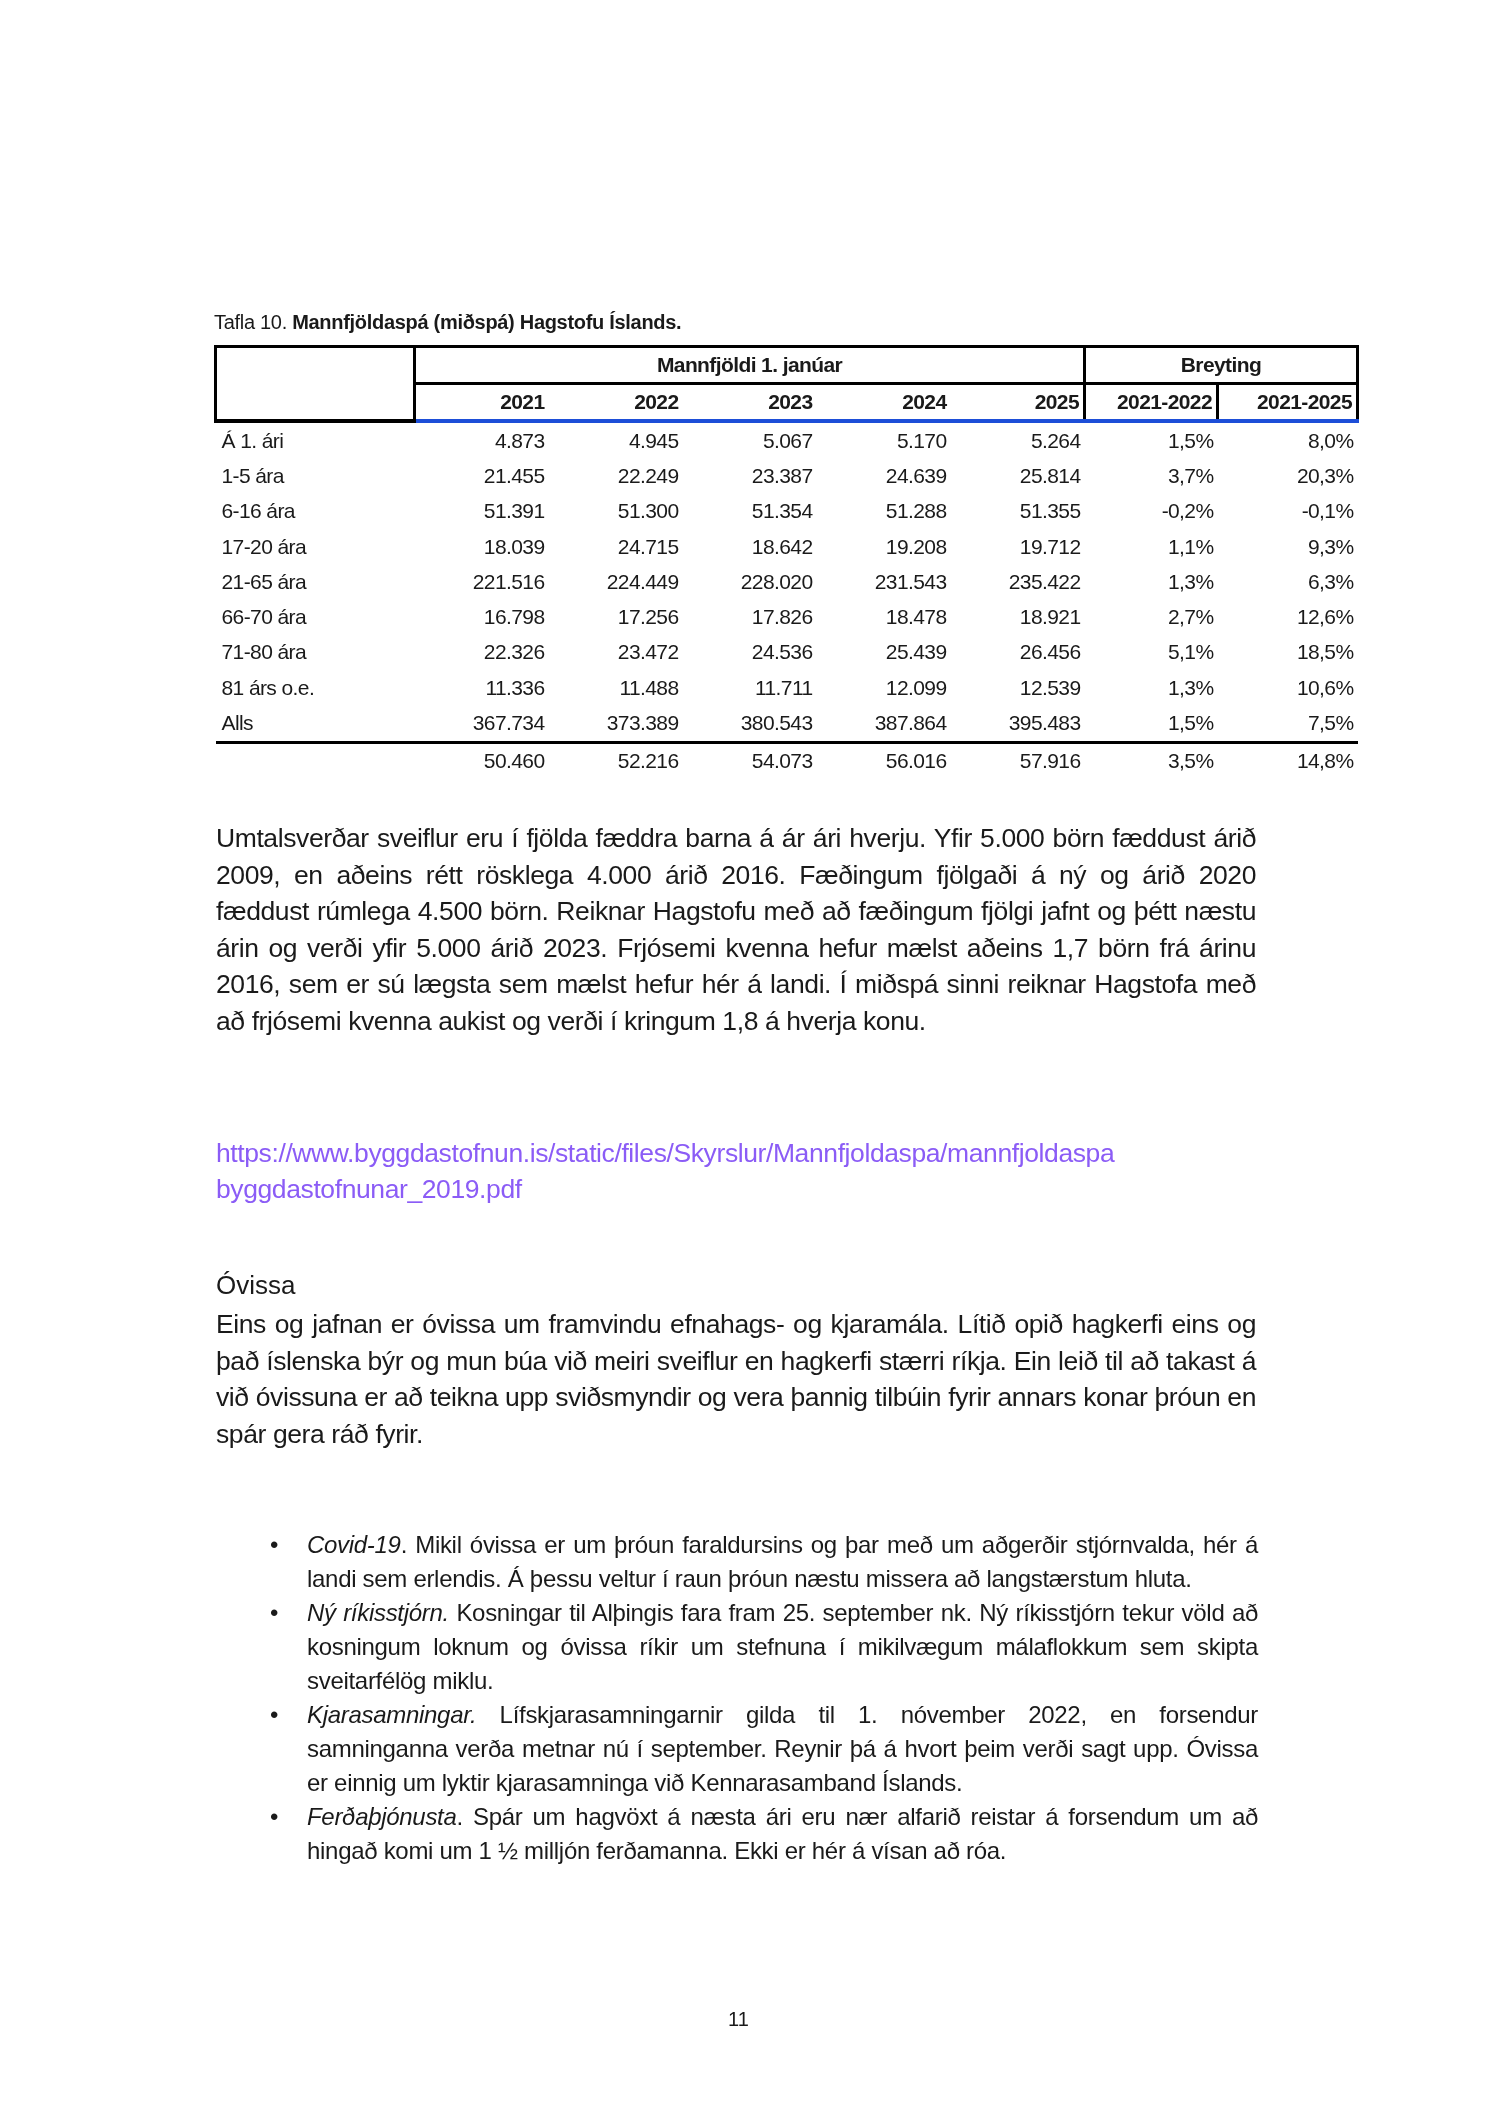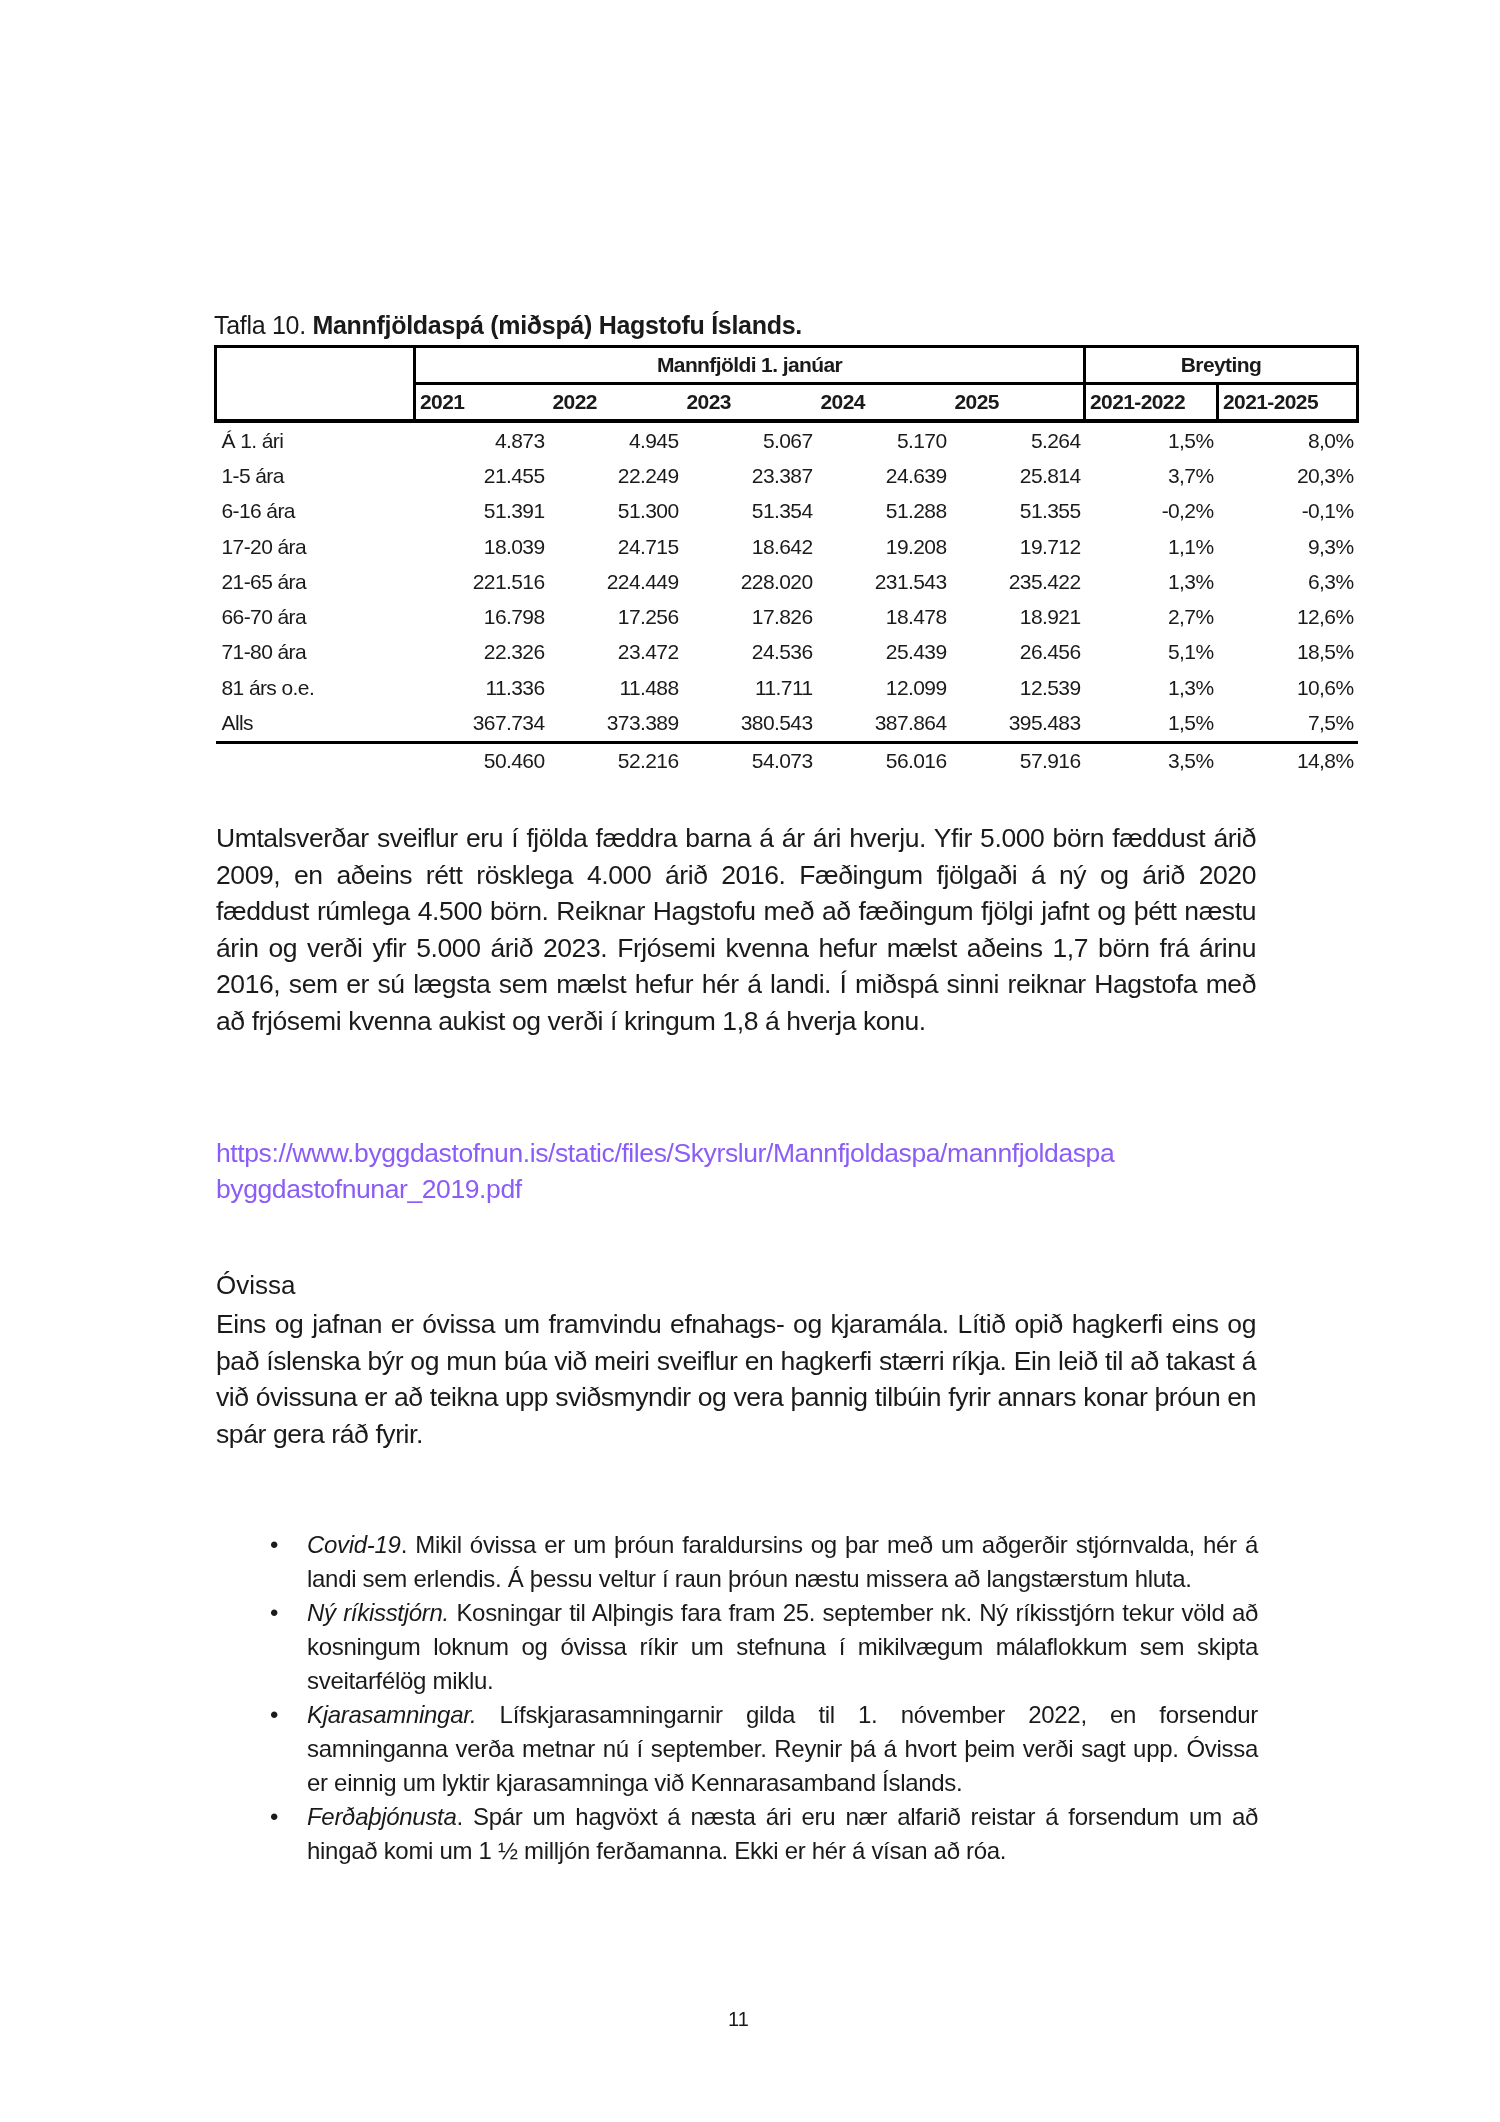--- a/index.html
+++ b/index.html
@@ -1,35 +1,35 @@
 <!DOCTYPE html>
 <html><head>
 <meta charset="utf-8">
 <style>
   html, body { margin: 0; padding: 0; background: #ffffff; }
   body { width: 1500px; height: 2122px; position: relative; overflow: hidden;
          font-family: "Liberation Sans", sans-serif; color: #1a1a1a; }
   .page { position: absolute; left: 0; top: 0; width: 1500px; height: 2122px; }
 
-  .caption { position: absolute; left: 214px; top: 311px; font-size: 25px;
+  .caption { position: absolute; left: 214px; top: 311px; font-size: 20px;
              font-family: "Liberation Sans", sans-serif; letter-spacing: -0.3px; }
   .caption b { font-weight: bold; }
 
   table.pop { position: absolute; left: 214px; top: 345px; border-collapse: collapse;
               font-family: "Liberation Sans", sans-serif; font-size: 21px;
               letter-spacing: -0.6px; }
   table.pop td, table.pop th { padding: 0 4px; white-space: nowrap; }
   table.pop col.c0 { width: 199px; }
   table.pop col.cy { width: 134px; }
   table.pop col.cp { width: 133px; }
   table.pop col.cq { width: 140px; }
   thead th { font-weight: bold; height: 34px; }
   thead tr.r1 th { border-top: 3px solid #000; }
   thead tr.r1 th.grp { text-align: center; border-bottom: 3px solid #000; }
-  thead tr.r2 th { text-align: left; border-bottom: 4px solid #000000; }
+  thead tr.r2 th { text-align: right; border-bottom: 4px solid #1d4ed8; }
   th.blank { border-left: 3px solid #000; border-right: 3px solid #000; border-bottom: 4px solid #000 !important; }
   th.grp2 { border-right: 3px solid #000; }
   th.br { border-right: 3px solid #000; }
   tbody td { height: 35.3px; text-align: right; }
   tbody td.lbl { text-align: left; padding-left: 6px; margin-top: 44px; }
   tbody tr.total td { border-bottom: 3px solid #000; }
 
   .para { position: absolute; left: 216px; width: 1040px; font-size: 26.5px;
           line-height: 36.5px; text-align: justify; letter-spacing: -0.4px;
           font-family: "Liberation Sans", sans-serif; }

